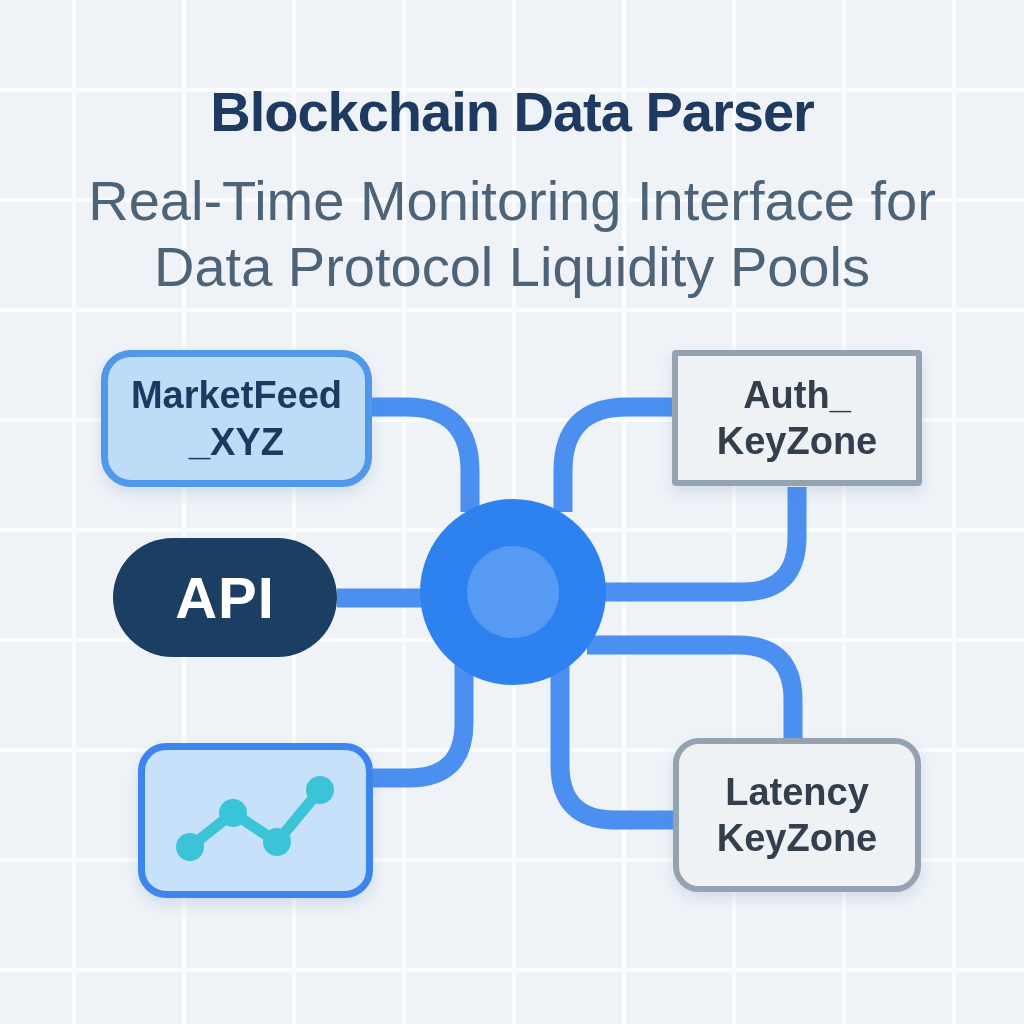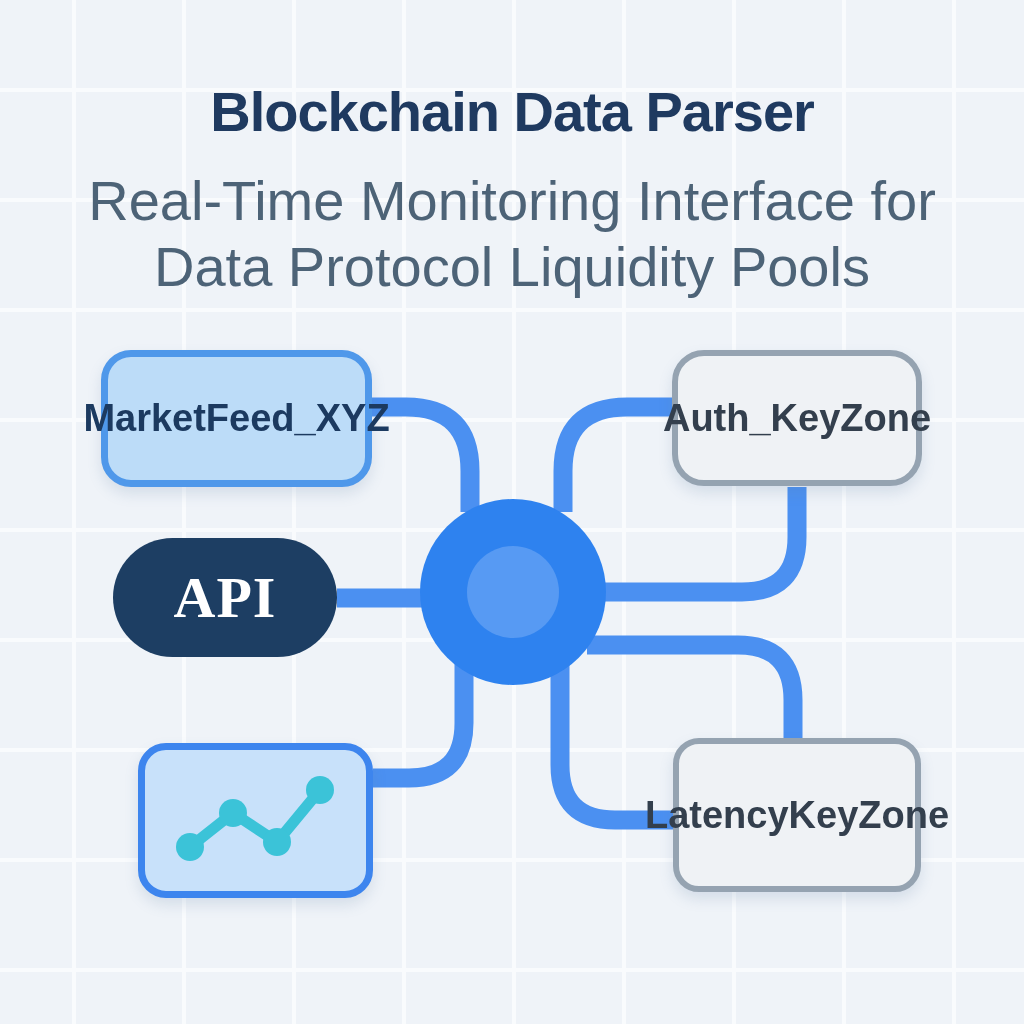--- a/index.html
+++ b/index.html
@@ -54,50 +54,50 @@
     position:absolute; left:420px; top:499px; width:186px; height:186px;
     border-radius:50%; background:var(--hub-outer); z-index:2;
     display:flex; align-items:center; justify-content:center;
   }
   .hub-inner{
     width:92px; height:92px; border-radius:50%;
     background:var(--hub-inner);
   }
   .node{
     position:absolute; z-index:3;
-    display:flex; flex-direction:row;
+    display:flex; flex-direction:column;
     align-items:center; justify-content:center;
     text-align:left;
     box-shadow:0 7px 14px rgba(96,128,168,0.18);
   }
   .node .line{
     font-size:38px; font-weight:600; line-height:1.22;
   }
   .node-marketfeed{
     left:101px; top:350px; width:271px; height:137px;
     background:var(--blue-box-fill);
     border:7px solid var(--blue-box-border);
     border-radius:30px;
     color:var(--node-text-dark);
   }
   .node-auth{
     left:672px; top:350px; width:250px; height:136px;
     background:var(--gray-box-fill);
     border:6px solid var(--gray-box-border);
-    border-radius:32px;
+    border-radius:4px;
     color:var(--node-text-slate);
   }
   .node-api{
     left:113px; top:538px; width:224px; height:119px;
     background:var(--api-fill);
     border-radius:60px;
     box-shadow:none;
   }
   .node-api .api-label{
-    color:#ffffff; font-size:58px; font-weight:700; letter-spacing:1px;font-family:Liberation Serif, serif;
+    color:#ffffff; font-size:58px; font-weight:700; letter-spacing:1px;
   }
   .node-chart{
     left:138px; top:743px; width:235px; height:155px;
     background:var(--chart-box-fill);
     border:7px solid var(--chart-box-border);
     border-radius:28px;
   }
   .node-latency{
     left:673px; top:738px; width:248px; height:154px;
     background:var(--gray-box-fill);

